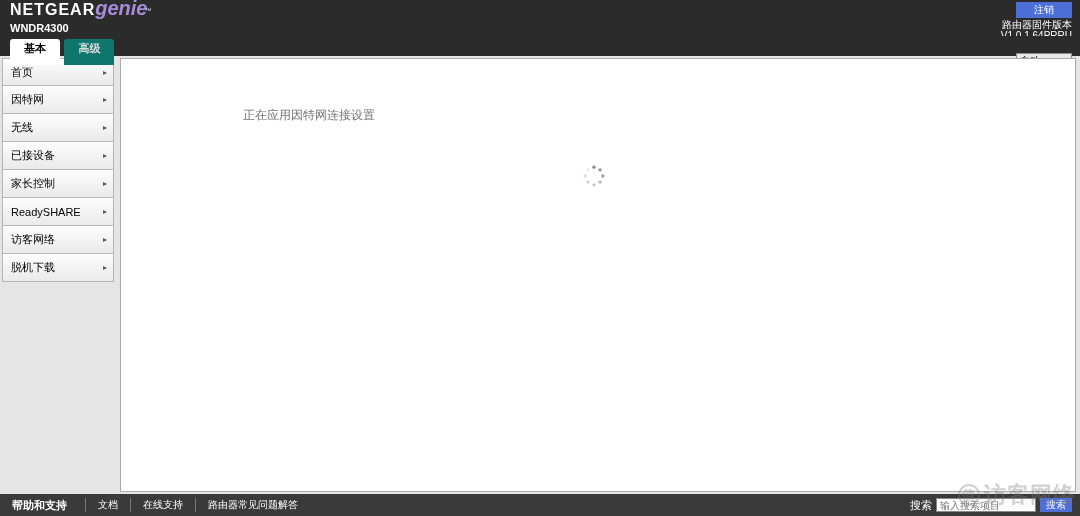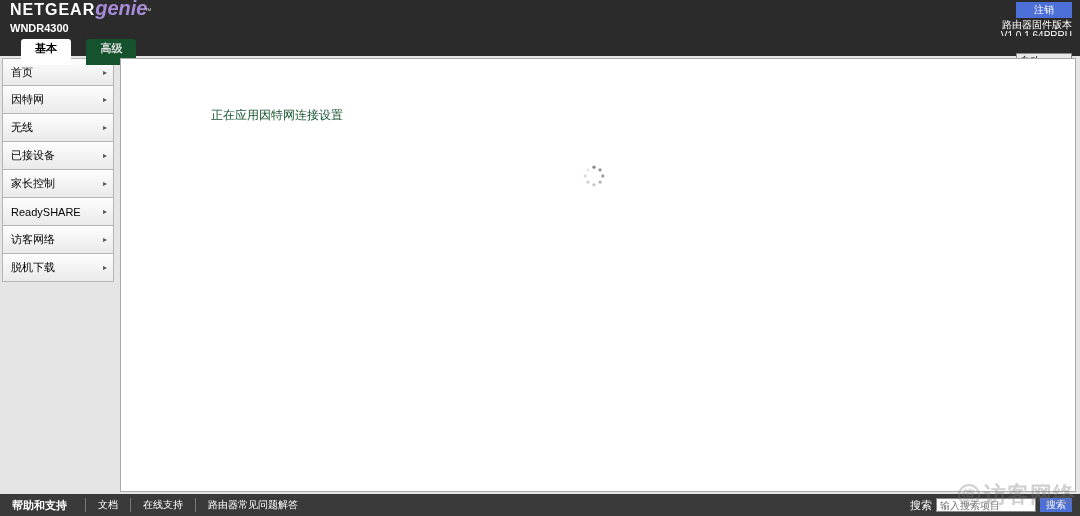--- a/index.html
+++ b/index.html
@@ -12,36 +12,36 @@
   .brand-genie { font-size: 20px; font-weight: bold; font-style: italic; color: #a78bd8; line-height: 16px; position: relative; top: -2px; }
   .brand-tm { font-size: 7px; color: #ccc; position: relative; top: -4px; left: -3px; }
   .model { position: absolute; left: 10px; bottom: 2px; font-size: 11px; font-weight: bold; color: #fff; }
   .header-right { position: absolute; right: 8px; top: 2px; text-align: right; font-size: 10px; color: #fff; }
   .logout-btn { background: #4d6fd8; color: #fff; border: none; padding: 1px 18px; font-size: 10px; cursor: pointer; margin-bottom: 1px; }
   .fw-label { color: #fff; font-size: 10px; line-height: 11px; }
   .fw-version { color: #fff; font-size: 10px; line-height: 11px; }
 
   
   .tabrow { background: #2b2b2b; height: 20px; position: relative; padding-left: 10px; }
-  .tab { display: inline-block; height: 26px; line-height: 18px; padding: 0 14px; font-size: 11px; font-weight: bold; border-radius: 3px 3px 0 0; cursor: pointer; position: relative; top: 2px; margin-left: 11px; }
+  .tab { display: inline-block; height: 26px; line-height: 18px; padding: 0 14px; font-size: 11px; font-weight: bold; border-radius: 3px 3px 0 0; cursor: pointer; position: relative; top: 2px; }
   .tab.active { background: #fff; color: #000; }
-  .tab.inactive { background: #14532d; color: #ddd; }
+  .tab.inactive { background: #0f766e; color: #ddd; }
   .lang-select-wrap { position:absolute; right:8px; top:1px; width:56px; height:16px; background:#e9e9e9; border:1px solid #888; font-size:10px; display:flex; align-items:center; justify-content:space-between; padding:0 3px; cursor:pointer;margin-top:16px;}
   .lang-arrow { font-size:8px; color:#333; }
 
   
   .main { display: flex; height: 438px; }
   .sidebar { width: 116px; padding: 2px 0 0 2px; }
   .side-item { width: 112px; height: 28px; background: linear-gradient(#fdfdfd,#eaeaea); border: 1px solid #b5b5b5; font-size: 11px; display:flex; align-items:center; justify-content:space-between; padding: 0 6px 0 8px; cursor:pointer; margin-bottom:0; }
   .side-item + .side-item { border-top: none; }
   .side-arrow { font-size: 8px; color:#555; }
 
   .content { flex: 1; background: #fff; margin: 2px 4px 2px 4px; border: 1px solid #aaa; position:relative; overflow:hidden; }
   .content-inner { padding: 48px 0 0 90px; }
-  .apply-title { color: #14532d; font-size: 12px; margin-bottom: 6px; }
+  .apply-title { color: #737373; font-size: 12px; margin-bottom: 6px; margin-left: 32px; }
   .apply-text { font-size: 10px; color: #333; }
 
   .spinner { position:absolute; left:462px; top:106px; width:22px; height:22px; }
   .spinner svg { width:22px; height:22px; animation: spin 1.2s linear infinite; }
   @keyframes spin { to { transform: rotate(360deg);} }
 
   
   .footer { position:absolute; bottom:0; left:0; right:0; height:22px; background:#3a3a3a; color:#fff; display:flex; align-items:center; font-size:11px; }
   .footer-left { display:flex; align-items:center; gap:0; padding-left:12px;justify-content:flex-end; }
   .footer-title { font-weight:bold; margin-right:18px; }

